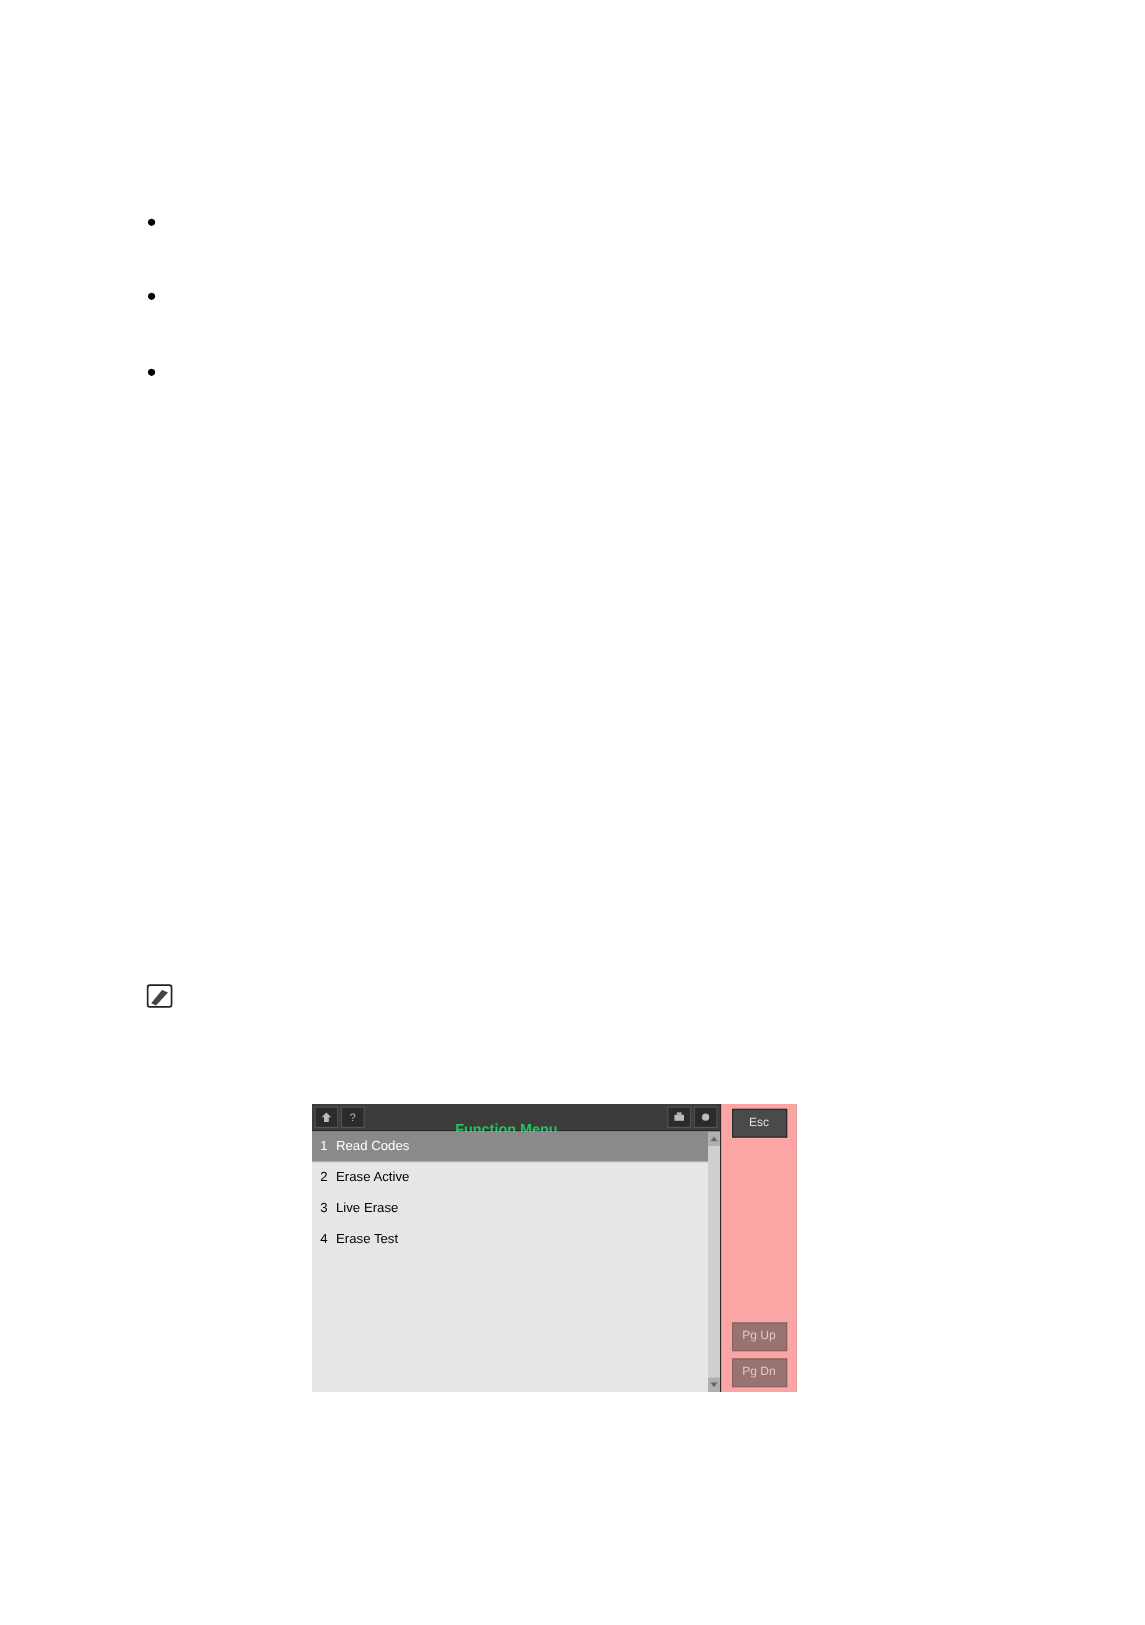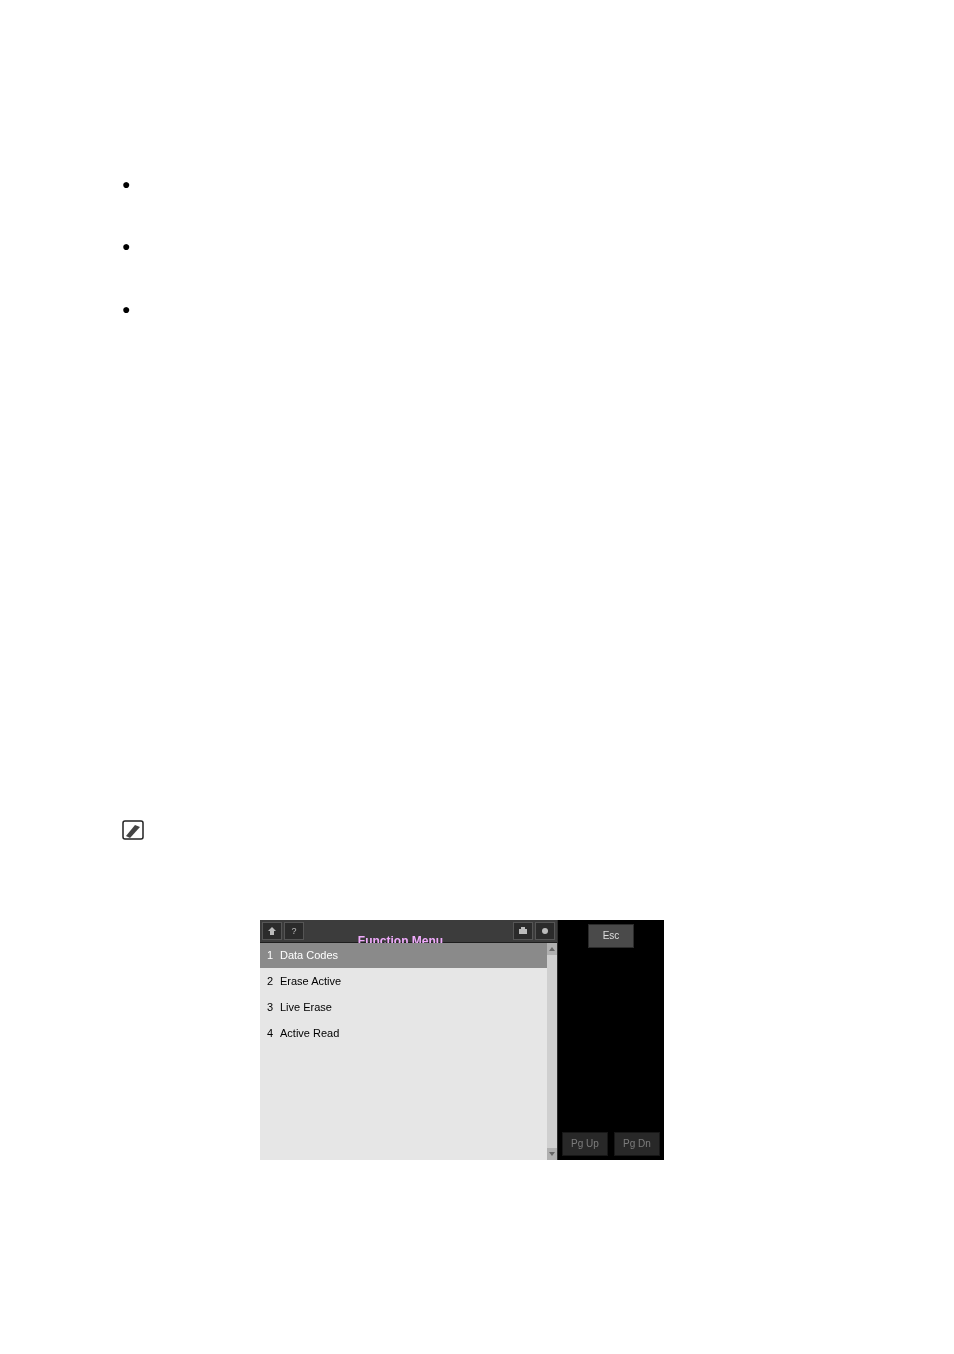--- a/index.html
+++ b/index.html
@@ -101,21 +101,21 @@
     border:1px solid #555;
     display:flex;
     align-items:center;
     justify-content:center;
   }
   .ticon svg { display:block; }
   .shot-title-text {
     position:absolute;
     left:0; right:16px;
     text-align:center;
-    color:#f0abfc;
+    color:#22c55e;
     font-size:12px;
     font-weight:bold;
     pointer-events:none;
     margin-top:22px;
   }
   .shot-list {
     flex: 1 1 auto;
     position: relative;
     display:flex;
   }
@@ -148,21 +148,21 @@
     display:flex;
     align-items:center;
     justify-content:center;
   }
   .scroll-btn.top{top:0;}
   .scroll-btn.bot{bottom:0;}
   .scroll-btn svg{display:block;}
 
   .shot-right {
     flex:1 1 auto;
-    background:#000000;
+    background:#fca5a5;
     display:flex;
     flex-direction:column;
     align-items:center;
     padding:4px;
     gap:130px;
   }
   .sbtn {
     width:44px;
     height:22px;
     background:#4a4a4a;
@@ -170,21 +170,21 @@
     font-size:10px;
     display:flex;
     align-items:center;
     justify-content:center;
     border:1px solid #2b2b2b;
   }
   .sbtn.dim { opacity:0.55; }
   .sbtns-bottom{
     margin-top:auto;
     display:flex;
-    flex-direction:row;
+    flex-direction:column;
     gap:6px;
   }
 </style>
 </head>
 <body>
 
 <div class="page">
 
   <div class="bullets">
     <div class="bullet">
@@ -239,33 +239,33 @@
                 <circle cx="6" cy="6" r="3" fill="#bbb"></circle>
               </svg>
           </span>
         </div>
       </div>
 
       <div class="shot-list">
         <div class="rows">
           <div class="row sel">
             <span class="num">1</span>
-            <span class="lbl">Data Codes</span>
+            <span class="lbl">Read Codes</span>
           </div>
           <div class="row">
             <span class="num">2</span>
             <span class="lbl">Erase Active</span>
           </div>
           <div class="row">
             <span class="num">3</span>
             <span class="lbl">Live Erase</span>
           </div>
           <div class="row">
             <span class="num">4</span>
-            <span class="lbl">Active Read</span>
+            <span class="lbl">Erase Test</span>
           </div>
         </div>
         <div class="scrollbar">
           <div class="scroll-btn top">
             <svg width="8" height="8" viewBox="0 0 8 8">
                 <path d="M4 2 L7 6 H1 Z" fill="#666"></path>
               </svg>
           </div>
           <div class="scroll-btn bot">
             <svg width="8" height="8" viewBox="0 0 8 8">

